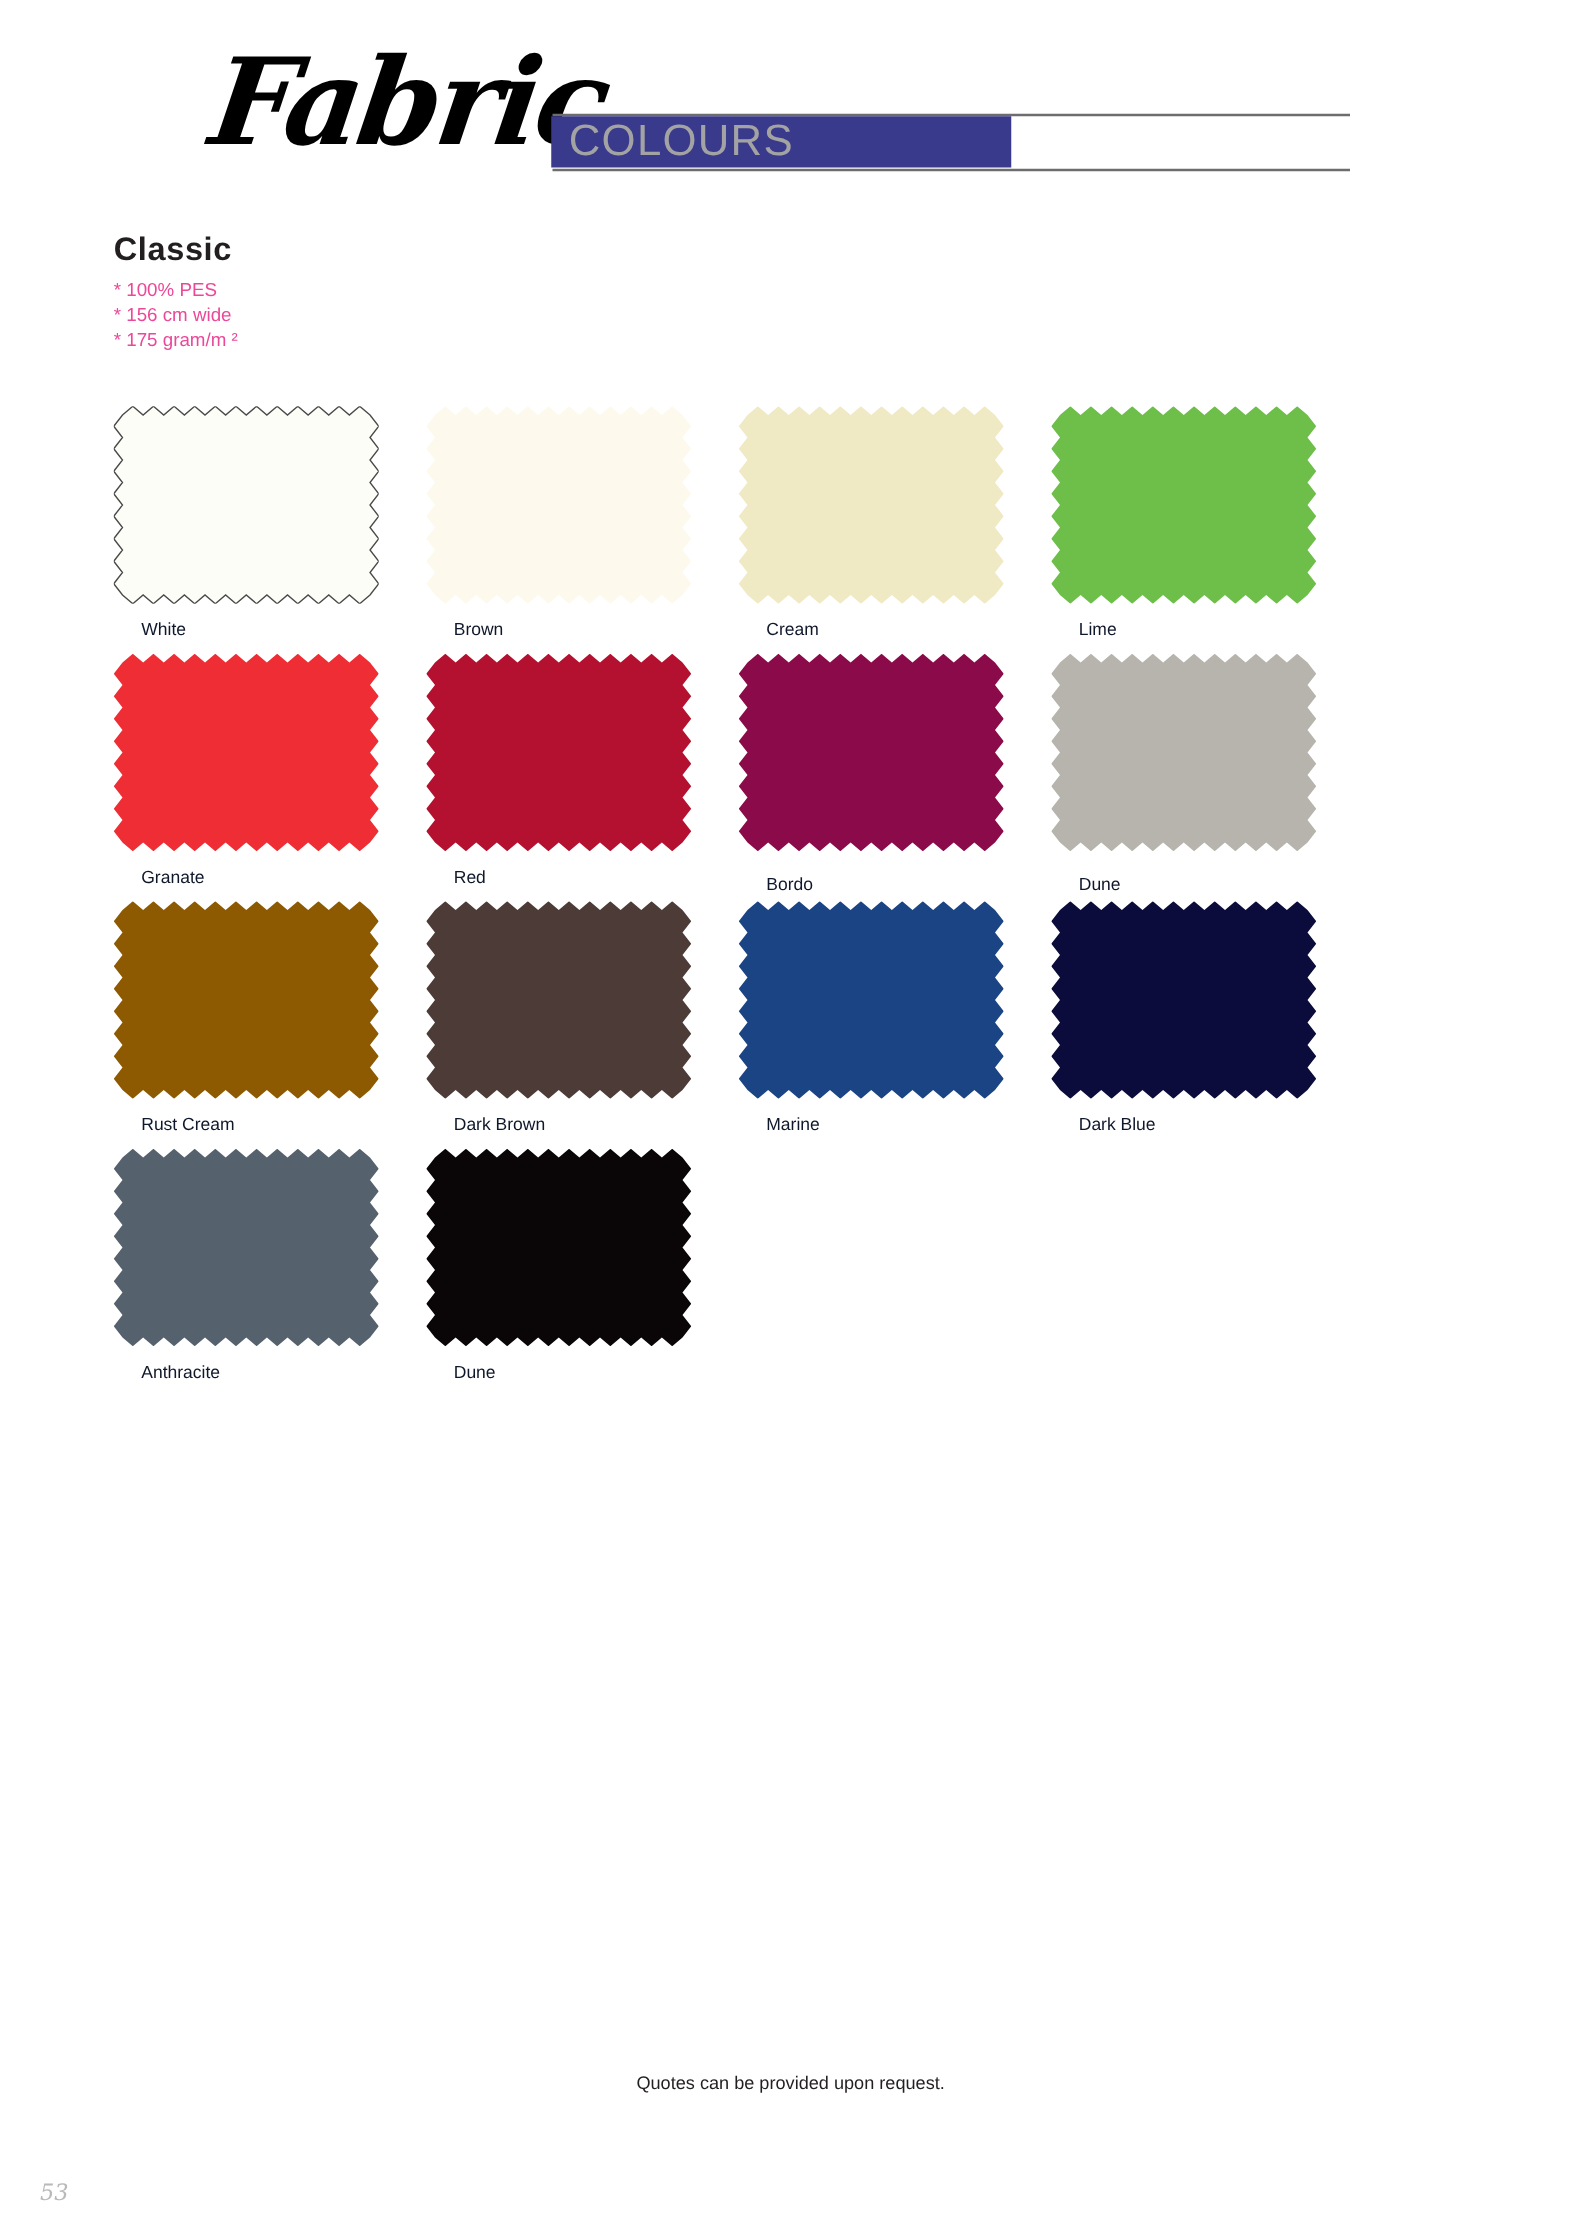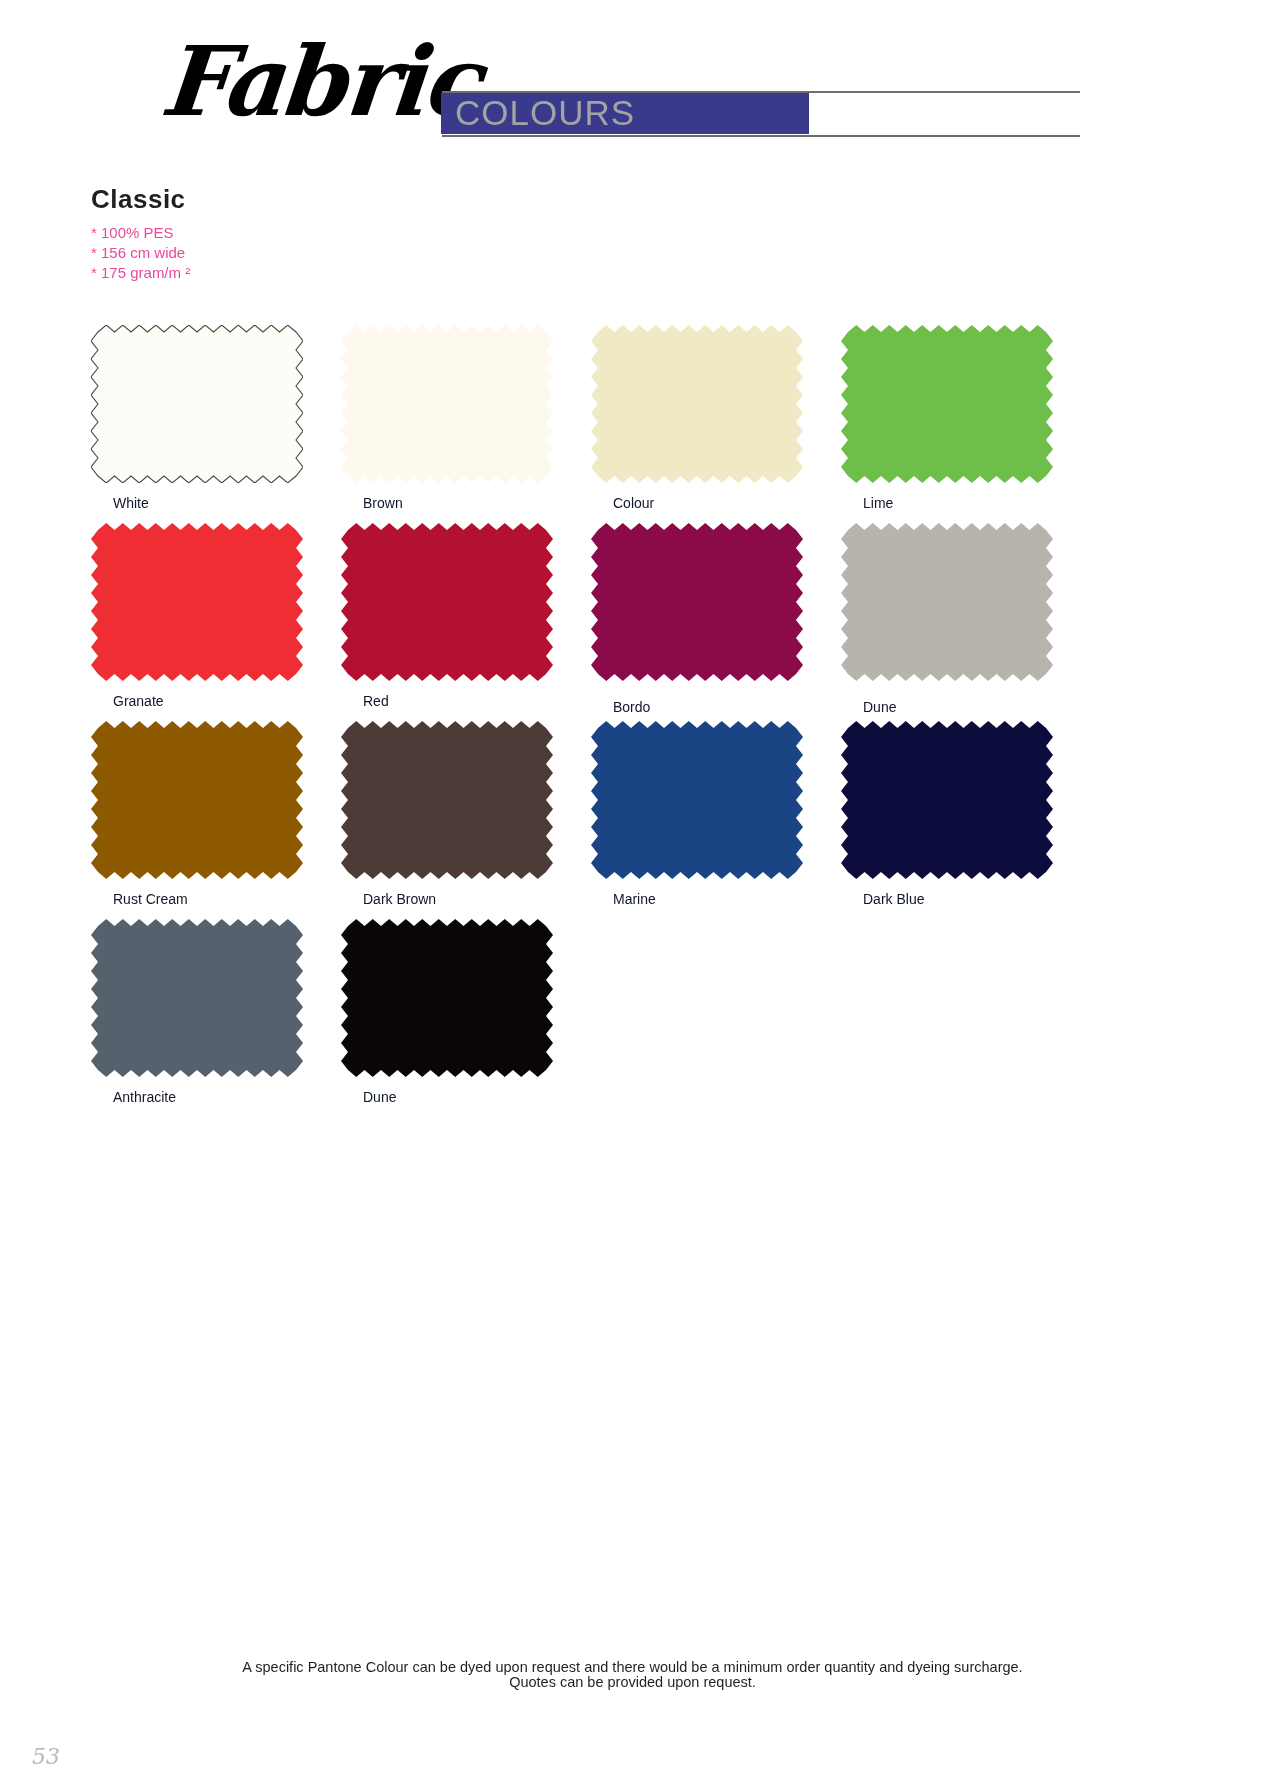--- a/index.html
+++ b/index.html
@@ -137,21 +137,21 @@
     font-size: 14.5px;
     color: #231f20;
     line-height: 1;
   }
   .footer-line.second { }
   .page-number {
     position: absolute;
     left: 32px; top: 1744px;
     font-family: "DejaVu Serif", serif;
     font-style: italic;
-    font-size: 22px;
+    font-size: 18px;
     color: #b9b9b9;
   }
 </style>
 </head>
 <body>
 
 <div class="page">
 
   <div class="header">
     <div class="header-script">Fabric</div>
@@ -188,21 +188,21 @@
             </svg>
           </div>
           <div class="swatch-label">Brown</div>
         </div>
         <div class="cell">
           <div class="swatch-wrap">
             <svg class="swatch" width="212" height="158" viewBox="0 0 212 158" xmlns="http://www.w3.org/2000/svg">
               <polygon points="7.00,7.00 15.25,0.00 23.50,7.00 31.75,0.00 40.00,7.00 48.25,0.00 56.50,7.00 64.75,0.00 73.00,7.00 81.25,0.00 89.50,7.00 97.75,0.00 106.00,7.00 114.25,0.00 122.50,7.00 130.75,0.00 139.00,7.00 147.25,0.00 155.50,7.00 163.75,0.00 172.00,7.00 180.25,0.00 188.50,7.00 196.75,0.00 205.00,7.00 212.00,16.00 205.00,25.00 212.00,34.00 205.00,43.00 212.00,52.00 205.00,61.00 212.00,70.00 205.00,79.00 212.00,88.00 205.00,97.00 212.00,106.00 205.00,115.00 212.00,124.00 205.00,133.00 212.00,142.00 205.00,151.00 196.75,158.00 188.50,151.00 180.25,158.00 172.00,151.00 163.75,158.00 155.50,151.00 147.25,158.00 139.00,151.00 130.75,158.00 122.50,151.00 114.25,158.00 106.00,151.00 97.75,158.00 89.50,151.00 81.25,158.00 73.00,151.00 64.75,158.00 56.50,151.00 48.25,158.00 40.00,151.00 31.75,158.00 23.50,151.00 15.25,158.00 7.00,151.00 0.00,142.00 7.00,133.00 0.00,124.00 7.00,115.00 0.00,106.00 7.00,97.00 0.00,88.00 7.00,79.00 0.00,70.00 7.00,61.00 0.00,52.00 7.00,43.00 0.00,34.00 7.00,25.00 0.00,16.00" fill="#efe9c4"></polygon>
             </svg>
           </div>
-          <div class="swatch-label">Colour</div>
+          <div class="swatch-label">Cream</div>
         </div>
         <div class="cell">
           <div class="swatch-wrap">
             <svg class="swatch" width="212" height="158" viewBox="0 0 212 158" xmlns="http://www.w3.org/2000/svg">
               <polygon points="7.00,7.00 15.25,0.00 23.50,7.00 31.75,0.00 40.00,7.00 48.25,0.00 56.50,7.00 64.75,0.00 73.00,7.00 81.25,0.00 89.50,7.00 97.75,0.00 106.00,7.00 114.25,0.00 122.50,7.00 130.75,0.00 139.00,7.00 147.25,0.00 155.50,7.00 163.75,0.00 172.00,7.00 180.25,0.00 188.50,7.00 196.75,0.00 205.00,7.00 212.00,16.00 205.00,25.00 212.00,34.00 205.00,43.00 212.00,52.00 205.00,61.00 212.00,70.00 205.00,79.00 212.00,88.00 205.00,97.00 212.00,106.00 205.00,115.00 212.00,124.00 205.00,133.00 212.00,142.00 205.00,151.00 196.75,158.00 188.50,151.00 180.25,158.00 172.00,151.00 163.75,158.00 155.50,151.00 147.25,158.00 139.00,151.00 130.75,158.00 122.50,151.00 114.25,158.00 106.00,151.00 97.75,158.00 89.50,151.00 81.25,158.00 73.00,151.00 64.75,158.00 56.50,151.00 48.25,158.00 40.00,151.00 31.75,158.00 23.50,151.00 15.25,158.00 7.00,151.00 0.00,142.00 7.00,133.00 0.00,124.00 7.00,115.00 0.00,106.00 7.00,97.00 0.00,88.00 7.00,79.00 0.00,70.00 7.00,61.00 0.00,52.00 7.00,43.00 0.00,34.00 7.00,25.00 0.00,16.00" fill="#6ebe4a"></polygon>
             </svg>
           </div>
           <div class="swatch-label">Lime</div>
         </div>
       </div>
@@ -290,18 +290,17 @@
             </svg>
           </div>
           <div class="swatch-label">Dune</div>
         </div>
         <div class="cell"></div>
         <div class="cell"></div>
       </div>
     </div>
 
   <div class="footer">
-    <div class="footer-line">A specific Pantone Colour can be dyed upon request and there would be a minimum order quantity and dyeing surcharge.</div>
     <div class="footer-line second">Quotes can be provided upon request.</div>
   </div>
   <div class="page-number">53</div>
 
 </div>
 
 </body></html>

